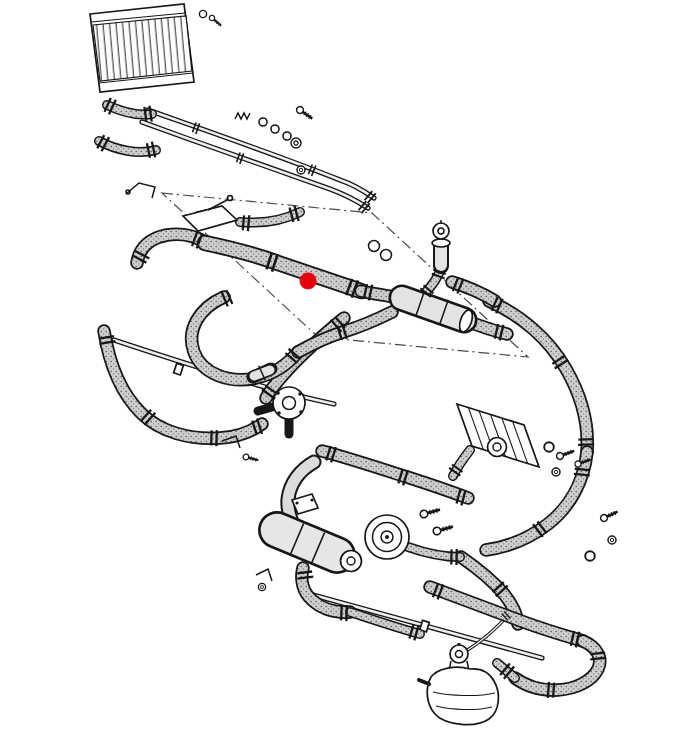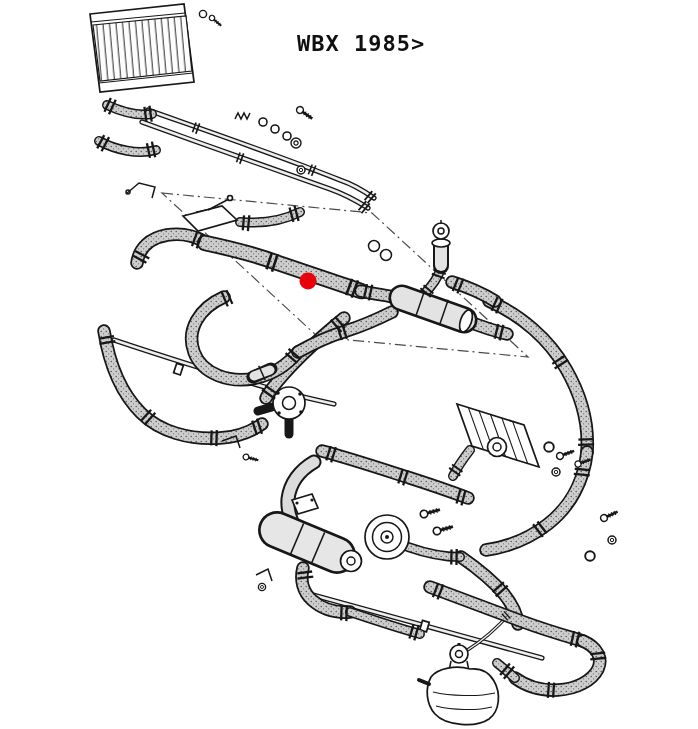--- a/index.html
+++ b/index.html
@@ -35,21 +35,20 @@
   .ln  { fill:none; stroke:#171717; stroke-width:1.5; }
   .ln2 { fill:none; stroke:#171717; stroke-width:1.1; }
   .phantom { fill:none; stroke:#4a4a4a; stroke-width:1.2; stroke-dasharray:11 4 2 4; }
   .dk { fill:#171717; }
 </style>
 </head>
 <body>
 
 <div class="stage">
 
-  <div class="title">WBX 1985&gt;</div>
 
   <svg class="canvas" width="698" height="729" viewBox="0 0 698 729" xmlns="http://www.w3.org/2000/svg">
 
     <defs>
       <pattern id="stip" width="5" height="5" patternUnits="userSpaceOnUse">
         <rect width="5" height="5" fill="#cdcdcd"></rect>
         <circle cx="1.2" cy="1.5" r="0.7" fill="#4a4a4a"></circle>
         <circle cx="3.6" cy="3.8" r="0.6" fill="#6a6a6a"></circle>
       </pattern>
       <pattern id="fins" width="6.5" height="10" patternUnits="userSpaceOnUse" patternTransform="rotate(-5)">

